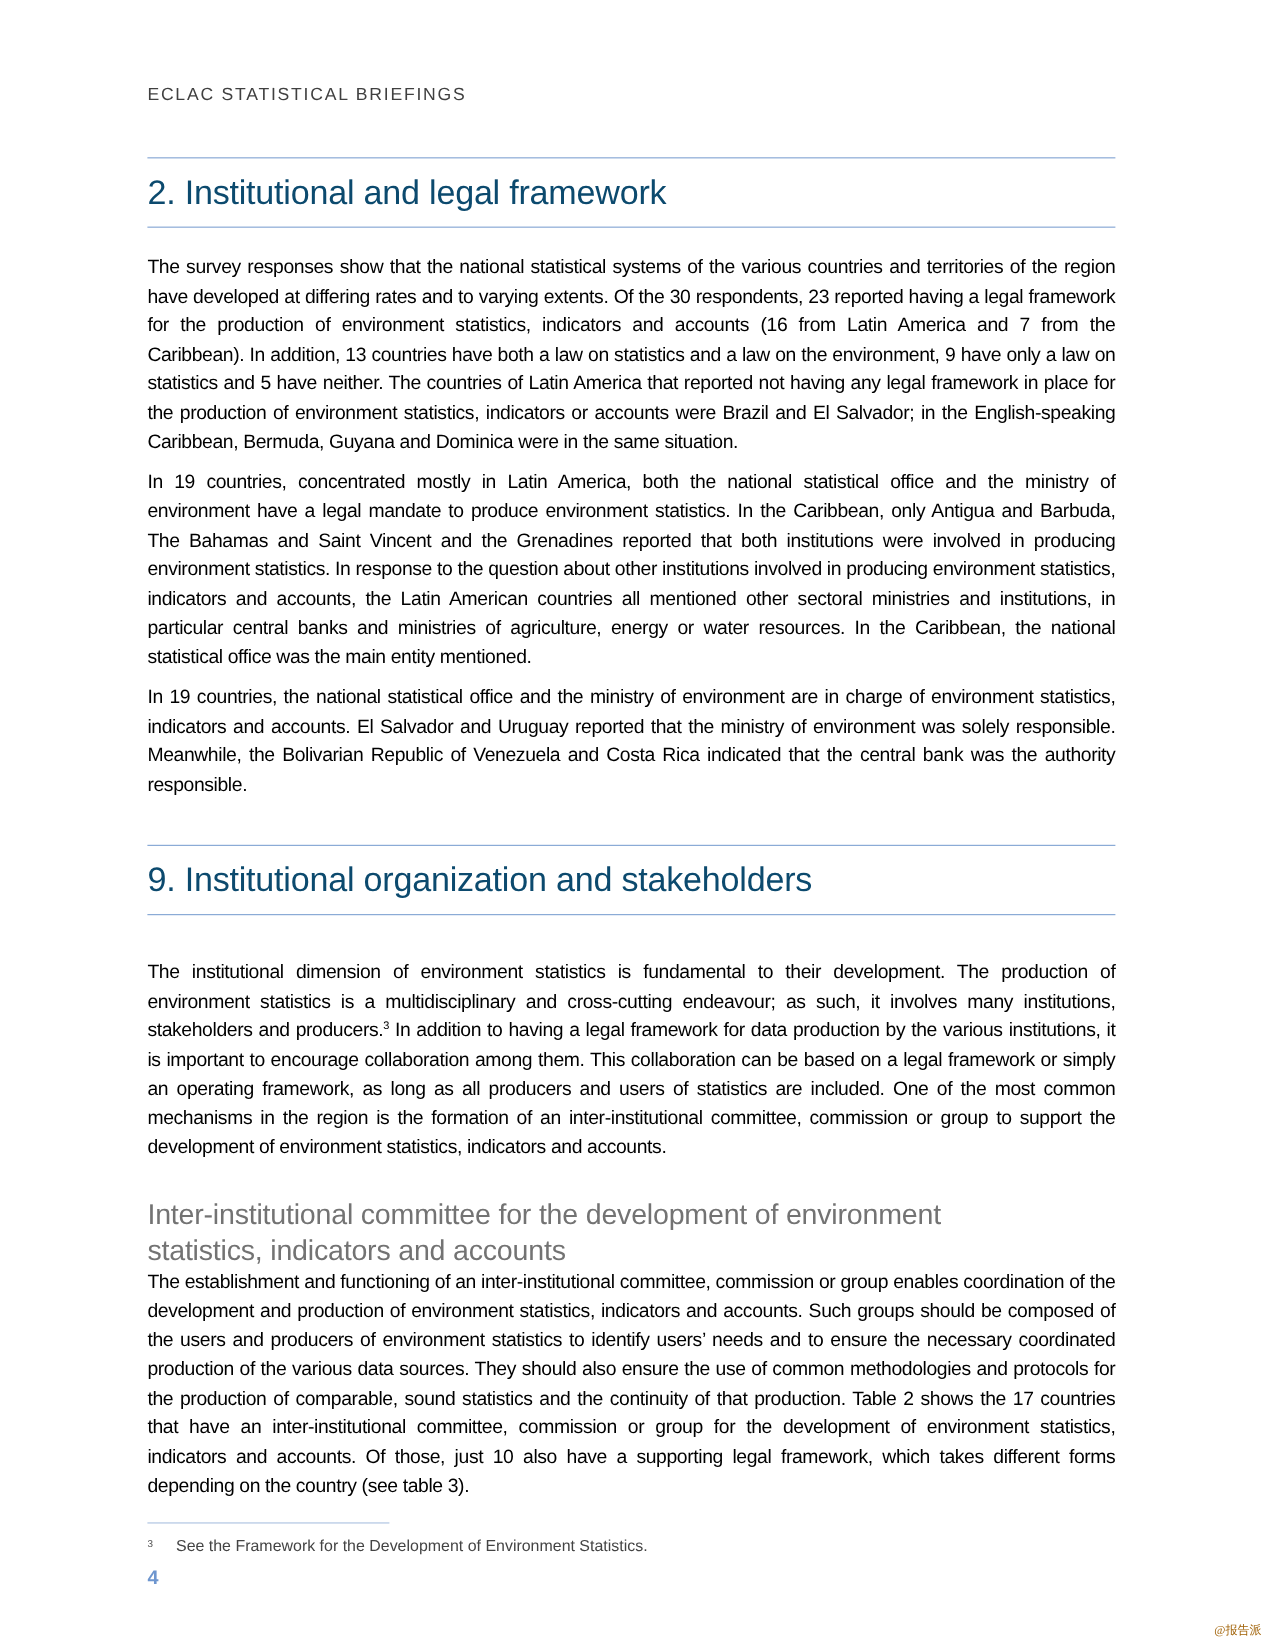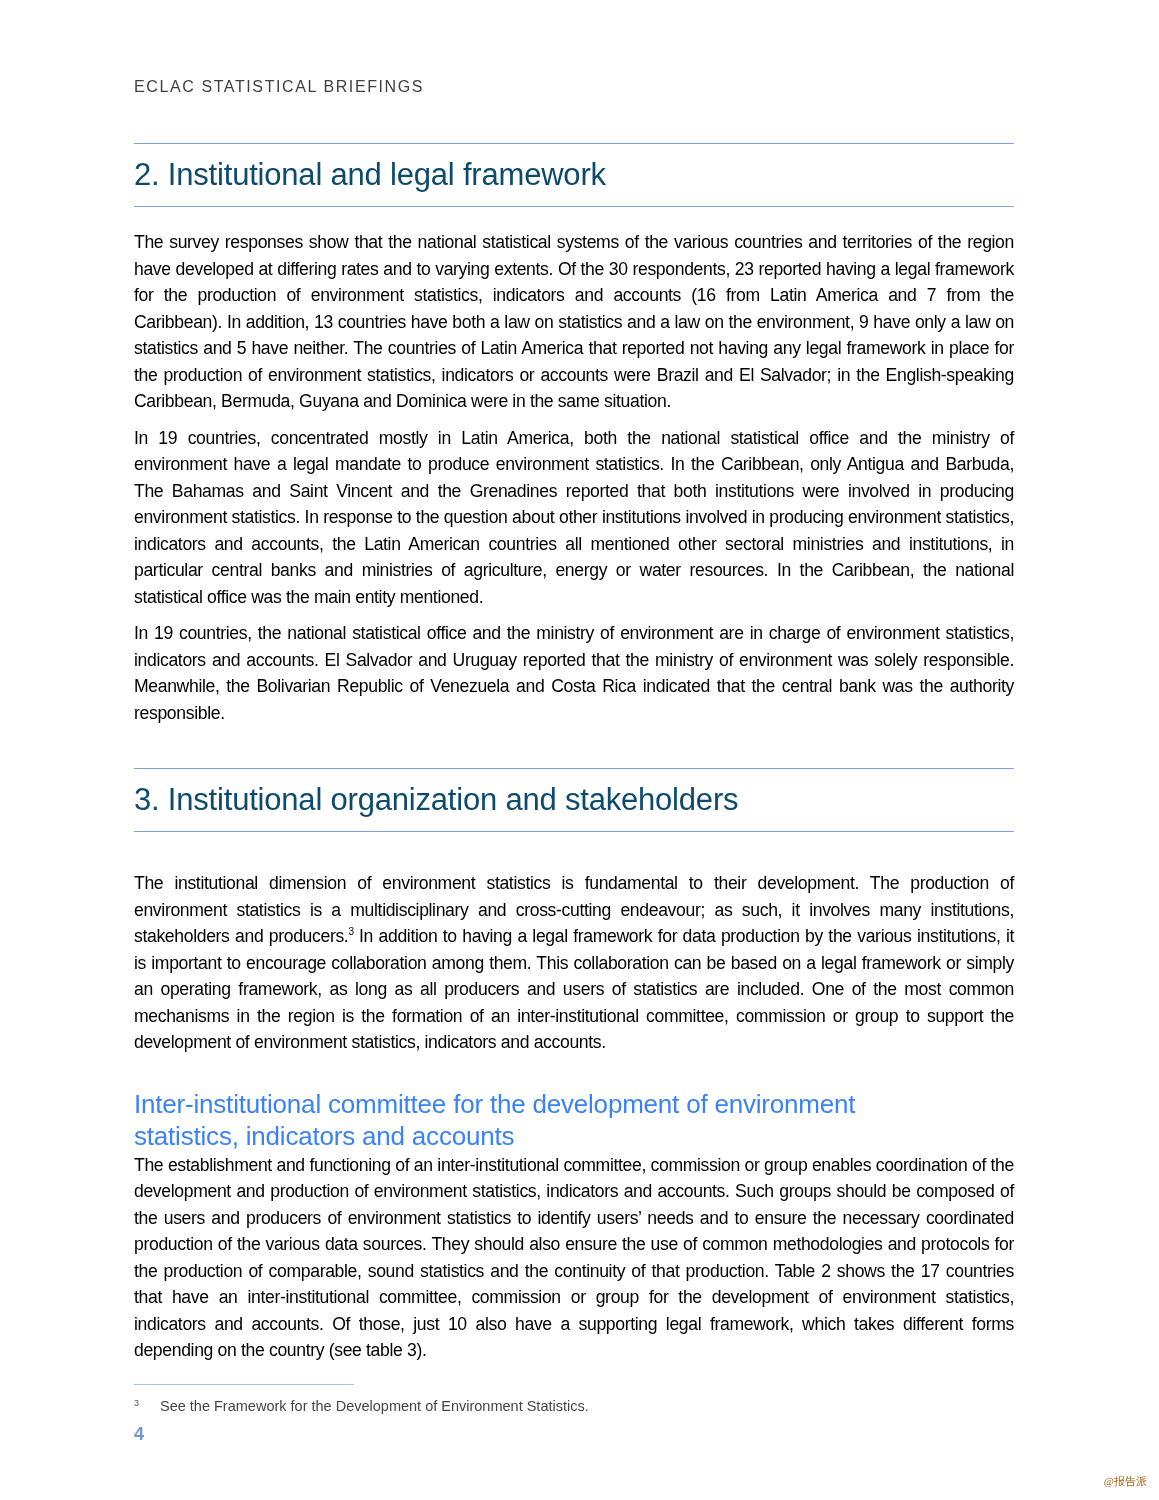--- a/index.html
+++ b/index.html
@@ -23,21 +23,21 @@
       margin: 0; line-height: 62px; letter-spacing: -0.2px;
       font-family: "Liberation Sans", sans-serif;
     }
     .body-text p {
       margin: 0 0 10px 0;
       font-size: 17.6px; line-height: 26.5px; color: #000000;
       text-align: justify; letter-spacing: -0.35px;
       font-family: "Liberation Sans", sans-serif;
     }
     .sub-title {
-      font-size: 26px; color: #3b82f6; line-height: 32px; margin: 0;
+      font-size: 26px; color: #737373; line-height: 32px; margin: 0;
       font-weight: normal; letter-spacing: -0.2px;
       font-family: "Liberation Sans", sans-serif;
     }
     sup { font-size: 10px; line-height: 0; vertical-align: super; }
     .footnote-rule {
       position: absolute; left: 0; top: 1384px; width: 220px;
       border-top: 1.5px solid #a9c0e0;
     }
     .footnote {
       position: absolute; left: 0; top: 1396px;
@@ -67,21 +67,21 @@
     <div class="rule"></div>
     <div class="body-text" style="margin-top:22px;">
       <p>The survey responses show that the national statistical systems of the various countries and territories of the region have developed at differing rates and to varying extents. Of the 30 respondents, 23 reported having a legal framework for the production of environment statistics, indicators and accounts (16 from Latin America and 7 from the Caribbean). In addition, 13 countries have both a law on statistics and a law on the environment, 9 have only a law on statistics and 5 have neither. The countries of Latin America that reported not having any legal framework in place for the production of environment statistics, indicators or accounts were Brazil and El Salvador; in the English-speaking Caribbean, Bermuda, Guyana and Dominica were in the same situation.</p>
       <p>In 19 countries, concentrated mostly in Latin America, both the national statistical office and the ministry of environment have a legal mandate to produce environment statistics. In the Caribbean, only Antigua and Barbuda, The Bahamas and Saint Vincent and the Grenadines reported that both institutions were involved in producing environment statistics. In response to the question about other institutions involved in producing environment statistics, indicators and accounts, the Latin American countries all mentioned other sectoral ministries and institutions, in particular central banks and ministries of agriculture, energy or water resources. In the Caribbean, the national statistical office was the main entity mentioned.</p>
       <p>In 19 countries, the national statistical office and the ministry of environment are in charge of environment statistics, indicators and accounts. El Salvador and Uruguay reported that the ministry of environment was solely responsible. Meanwhile, the Bolivarian Republic of Venezuela and Costa Rica indicated that the central bank was the authority responsible.</p>
     </div>
   </div>
 
   <div class="section" style="top:768px;">
     <div class="rule"></div>
-    <h2 class="section-title">3. Institutional organization and stakeholders</h2>
+    <h2 class="section-title">9. Institutional organization and stakeholders</h2>
     <div class="rule"></div>
     <div class="body-text" style="margin-top:38px;">
       <p><span>The institutional dimension of environment statistics is fundamental to their development. The production of environment statistics is a multidisciplinary and cross-cutting endeavour; as such, it involves many institutions, stakeholders and producers.</span><sup>3</sup><span> In addition to having a legal framework for data production by the various institutions, it is important to encourage collaboration among them. This collaboration can be based on a legal framework or simply an operating framework, as long as all producers and users of statistics are included. One of the most common mechanisms in the region is the formation of an inter-institutional committee, commission or group to support the development of environment statistics, indicators and accounts.</span></p>
     </div>
     <div style="margin-top:32px;">
       <h3 class="sub-title" style="width:780px;">Inter-institutional committee for the development of environment statistics, indicators and accounts</h3>
       <div class="body-text" style="">
         <p>The establishment and functioning of an inter-institutional committee, commission or group enables coordination of the development and production of environment statistics, indicators and accounts. Such groups should be composed of the users and producers of environment statistics to identify users’ needs and to ensure the necessary coordinated production of the various data sources. They should also ensure the use of common methodologies and protocols for the production of comparable, sound statistics and the continuity of that production. Table 2 shows the 17 countries that have an inter-institutional committee, commission or group for the development of environment statistics, indicators and accounts. Of those, just 10 also have a supporting legal framework, which takes different forms depending on the country (see table 3).</p>
       </div>
     </div>

